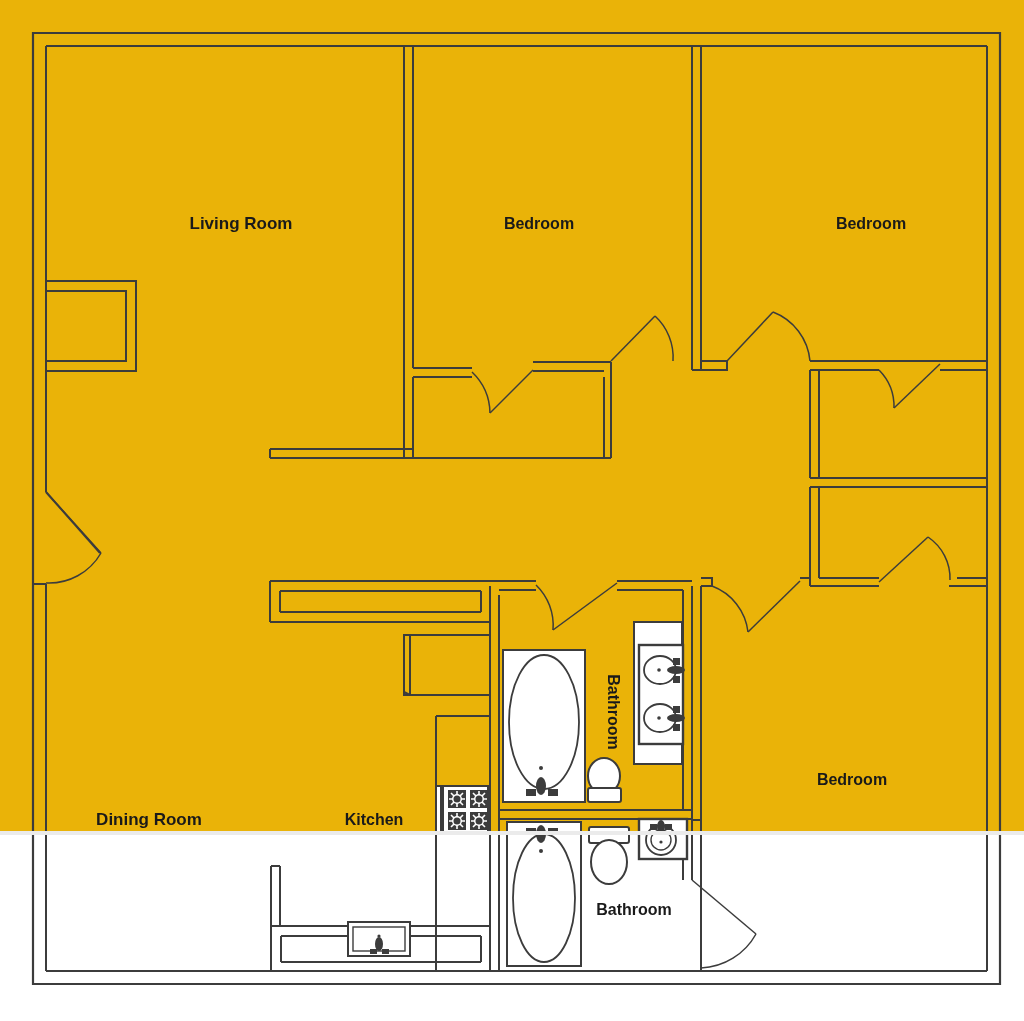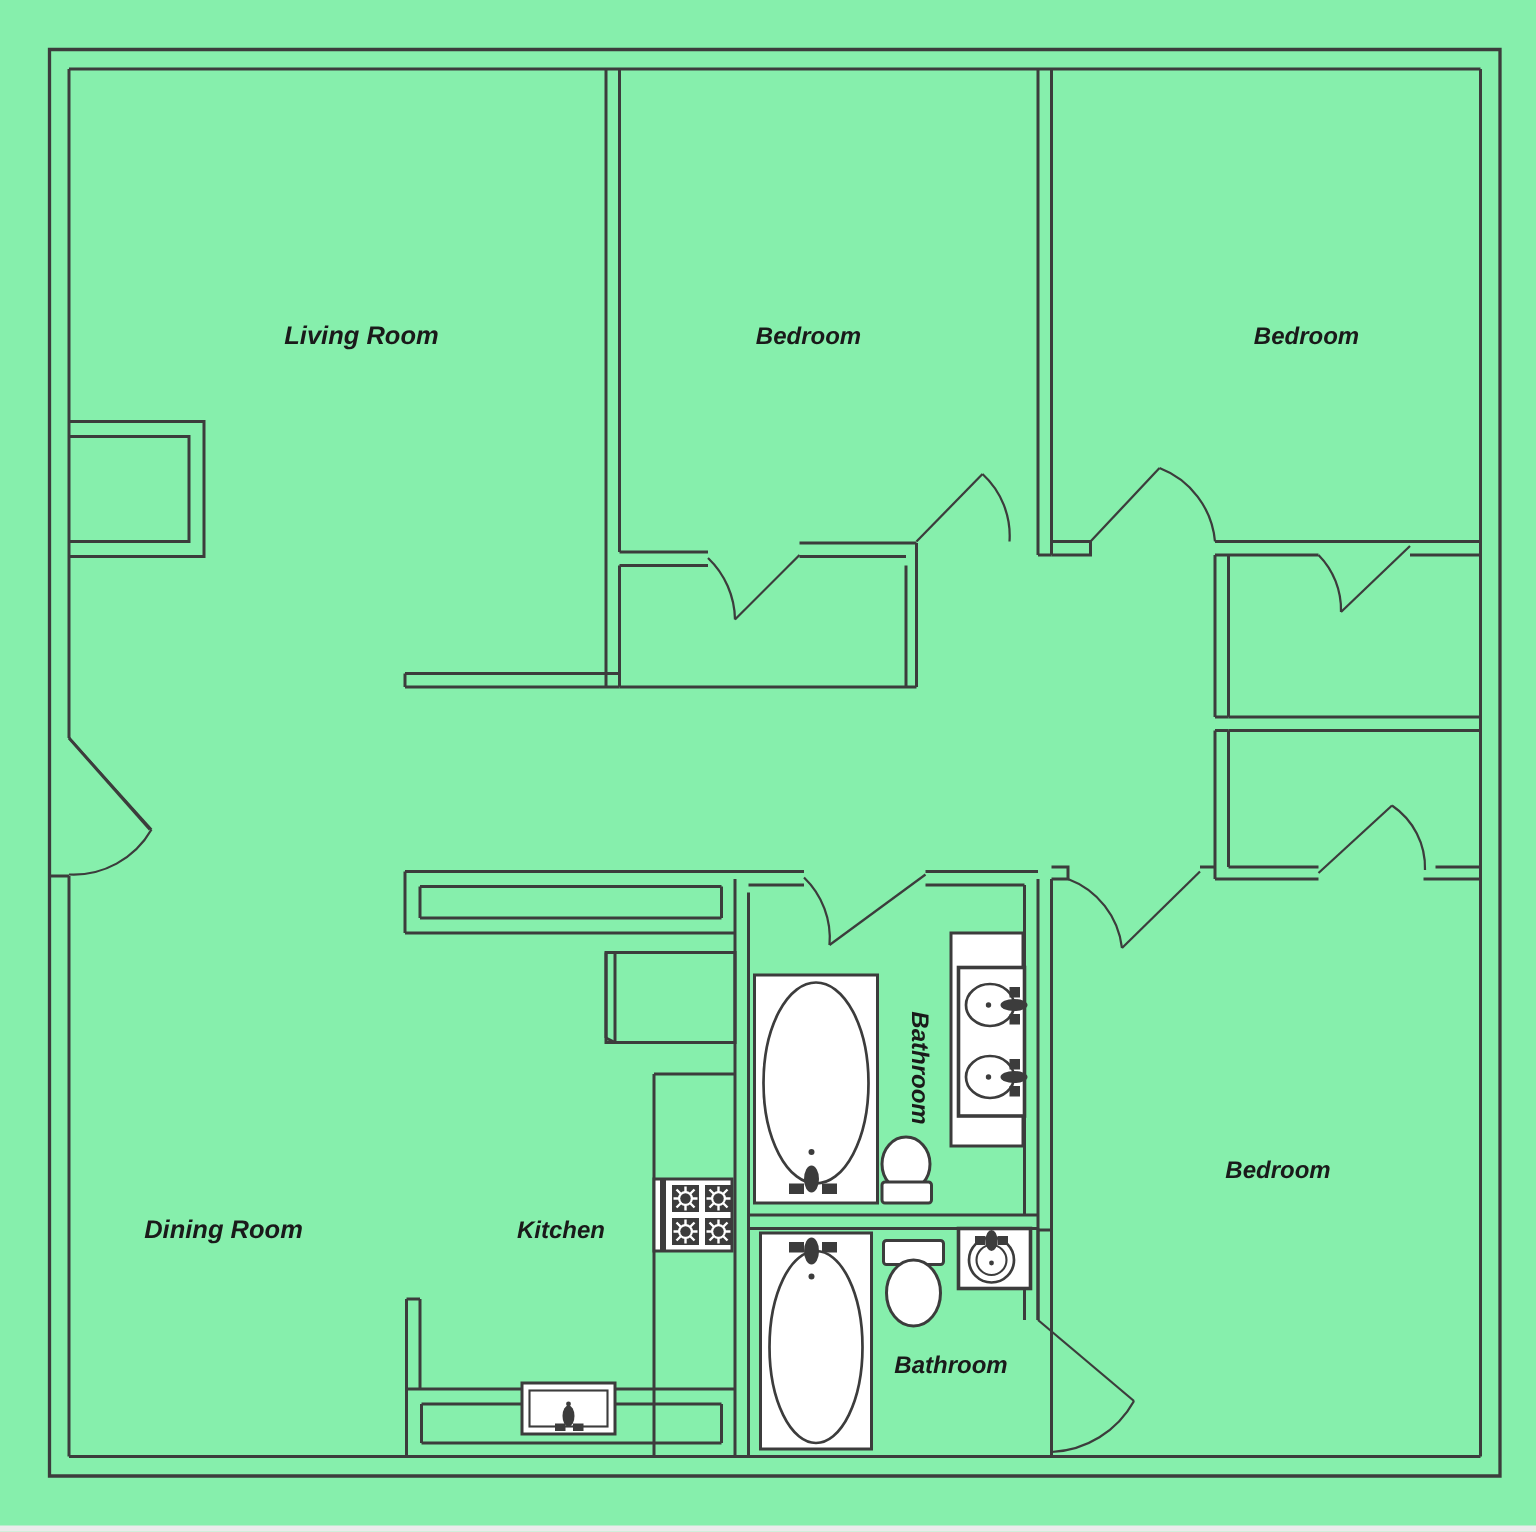--- a/index.html
+++ b/index.html
@@ -9,23 +9,22 @@
   }
   body {
     width: 1024px;
     height: 1021px;
     font-family: "Liberation Sans", sans-serif;
     overflow: hidden;
   }
   #floorplan-root {
     position: relative;
     width: 1024px;
-    height: 1021px;
-    background: #86efac;
-    font-style: italic;
+    height: 835px;
+    background: #eab308;
   }
   #floorplan-svg {
     position: absolute;
     left: 0;
     top: 0;
     width: 1024px;
     height: 1021px;
     display: block;
   }
   .room-label {

